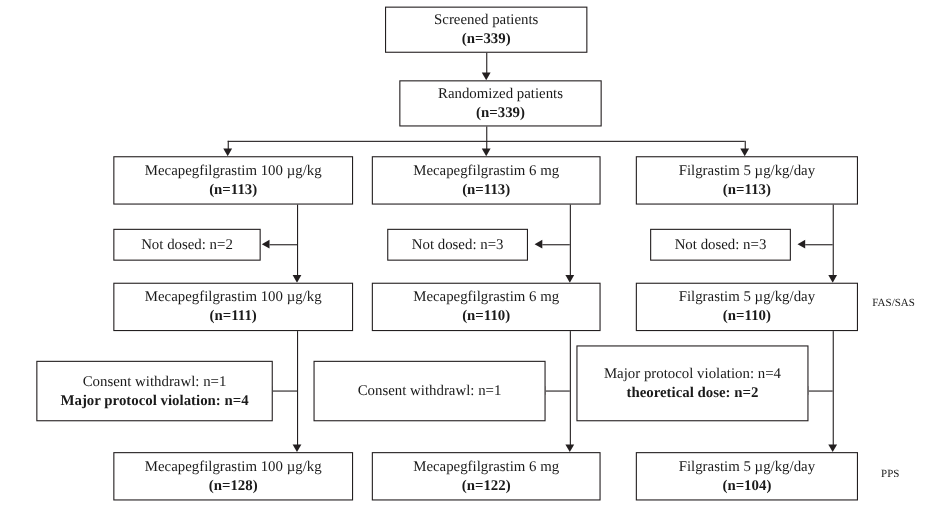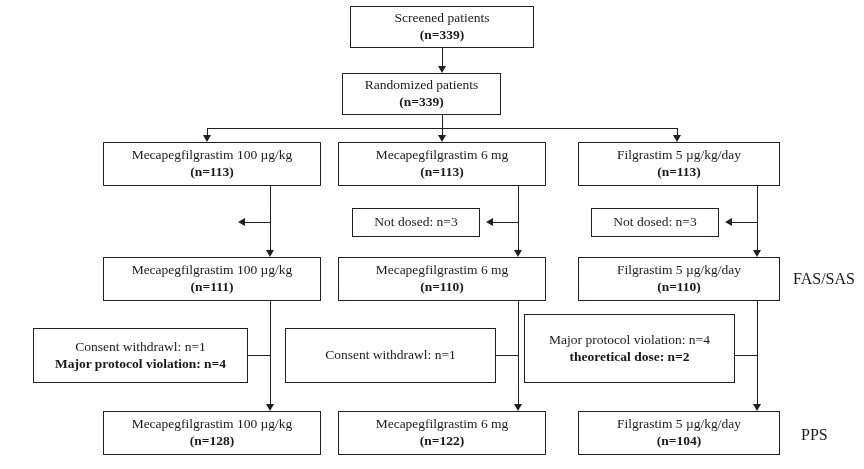--- a/index.html
+++ b/index.html
@@ -26,21 +26,21 @@
     align-items: center;
     justify-content: center;
     text-align: center;
     line-height: 1.25;
     font-size: 13.5px;
     color: #1a1a1a;
   }
   .box .l2 { display: block; font-weight: bold; }
   .label {
     position: absolute;
-    font-size: 16px;
+    font-size: 10px;
     color: #1a1a1a;
     white-space: nowrap;
   }
   .line {
     position: absolute;
     background: #231f20;
   }
   .h { height: 1px; }
   .v { width: 1px; }
   .arrow-down {
@@ -66,21 +66,21 @@
 <div id="root">
 
   <div class="box" style="left:350px; top:6px; width:184px; height:42px;">
     <span>Screened patients</span>
     <span class="l2">(n=339)</span>
   </div>
 
   <div class="line v" style="left:442px; top:48px; height:19px;"></div>
   <div class="arrow-down" style="left:437.5px; top:66px;"></div>
 
-  <div class="box" style="left:342px; top:73px; width:159px; height:42px;">
+  <div class="box" style="left:363px; top:73px; width:184px; height:42px;">
     <span>Randomized patients</span>
     <span class="l2">(n=339)</span>
   </div>
 
   <div class="line v" style="left:442px; top:115px; height:13px;"></div>
   <div class="line h" style="left:207px; top:128px; width:470px;"></div>
   <div class="line v" style="left:207px; top:128px; height:8px;"></div>
   <div class="line v" style="left:442px; top:128px; height:8px;"></div>
   <div class="line v" style="left:677px; top:128px; height:8px;"></div>
   <div class="arrow-down" style="left:202.5px; top:135px;"></div>
@@ -111,20 +111,23 @@
 
   <div class="line h" style="left:245px; top:222px; width:25px;"></div>
   <div class="arrow-left" style="left:238px; top:217.5px;"></div>
 
   <div class="line h" style="left:493px; top:222px; width:25px;"></div>
   <div class="arrow-left" style="left:486px; top:217.5px;"></div>
 
   <div class="line h" style="left:732px; top:222px; width:25px;"></div>
   <div class="arrow-left" style="left:725px; top:217.5px;"></div>
 
+  <div class="box" style="left:103px; top:208px; width:134px; height:29px;">
+    <span>Not dosed: n=2</span>
+  </div>
   <div class="box" style="left:352px; top:208px; width:128px; height:29px;">
     <span>Not dosed: n=3</span>
   </div>
   <div class="box" style="left:591px; top:208px; width:128px; height:29px;">
     <span>Not dosed: n=3</span>
   </div>
 
   <div class="box" style="left:103px; top:257px; width:218px; height:44px;">
     <span>Mecapegfilgrastim 100 µg/kg</span>
     <span class="l2">(n=111)</span>

